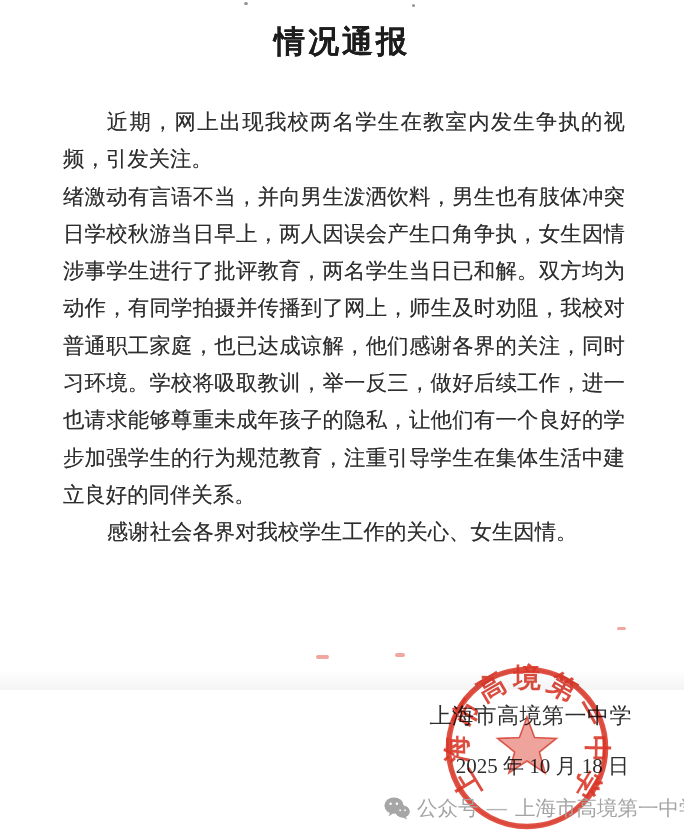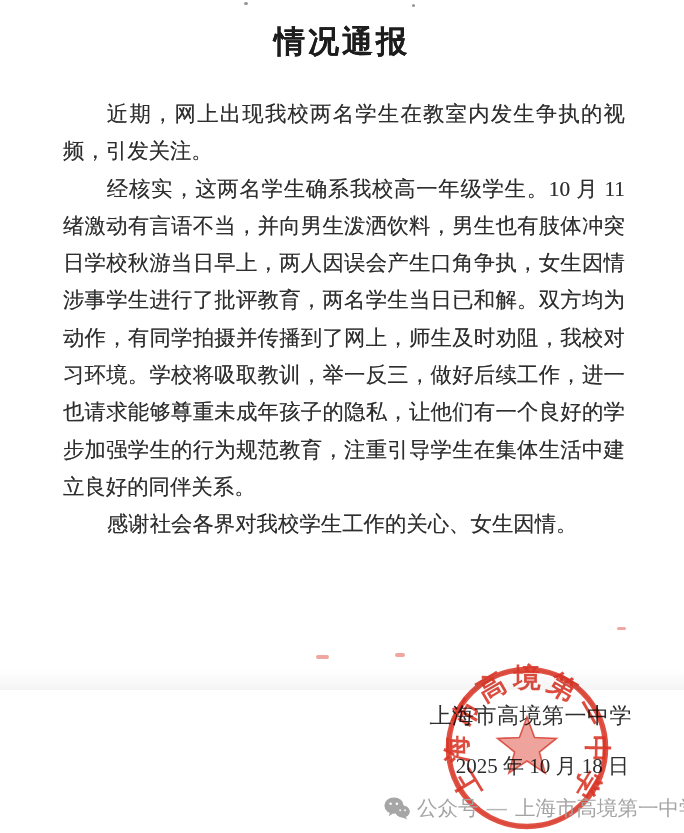--- a/index.html
+++ b/index.html
@@ -20,21 +20,21 @@
     text-align:center;
     font-size:31px;
     font-weight:700;
     letter-spacing:3px;
     color:#1d1d1d;
     text-shadow:0 0 .4px #1d1d1d;
   }
   .body-text{
     position:absolute;
     left:63px;
-    top:96px;
+    top:104px;
     width:562px;
     font-size:21.4px;
     line-height:37.3px;
     color:#2e2e2e;
     text-shadow:0 0 .3px rgba(40,40,40,.55);
   }
   .line{
     text-align:justify;
     white-space:nowrap;
   }
@@ -91,25 +91,25 @@
 </head>
 <body>
 
 <div class="page">
 
   <div class="doc-title">情况通报</div>
 
   <div class="body-text">
     <div class="line stretch indent">近期，网上出现我校两名学生在教室内发生争执的视</div>
     <div class="line">频，引发关注。</div>
-    <div class="line stretch indent">经核实，这两名学生确系我校高一年级学生。10 月 11</div>
     <div class="line stretch">绪激动有言语不当，并向男生泼洒饮料，男生也有肢体冲突</div>
     <div class="line stretch">日学校秋游当日早上，两人因误会产生口角争执，女生因情</div>
     <div class="line stretch">涉事学生进行了批评教育，两名学生当日已和解。双方均为</div>
     <div class="line stretch">动作，有同学拍摄并传播到了网上，师生及时劝阻，我校对</div>
+    <div class="line stretch">普通职工家庭，也已达成谅解，他们感谢各界的关注，同时</div>
     <div class="line stretch">习环境。学校将吸取教训，举一反三，做好后续工作，进一</div>
     <div class="line stretch">也请求能够尊重未成年孩子的隐私，让他们有一个良好的学</div>
     <div class="line stretch">步加强学生的行为规范教育，注重引导学生在集体生活中建</div>
     <div class="line">立良好的同伴关系。</div>
     <div class="line indent">感谢社会各界对我校学生工作的关心、女生因情。</div>
   </div>
 
   <div class="signature">
     <div class="sign-name">上海市高境第一中学</div>
     <div class="sign-date">2025 年 10 月 18 日</div>

